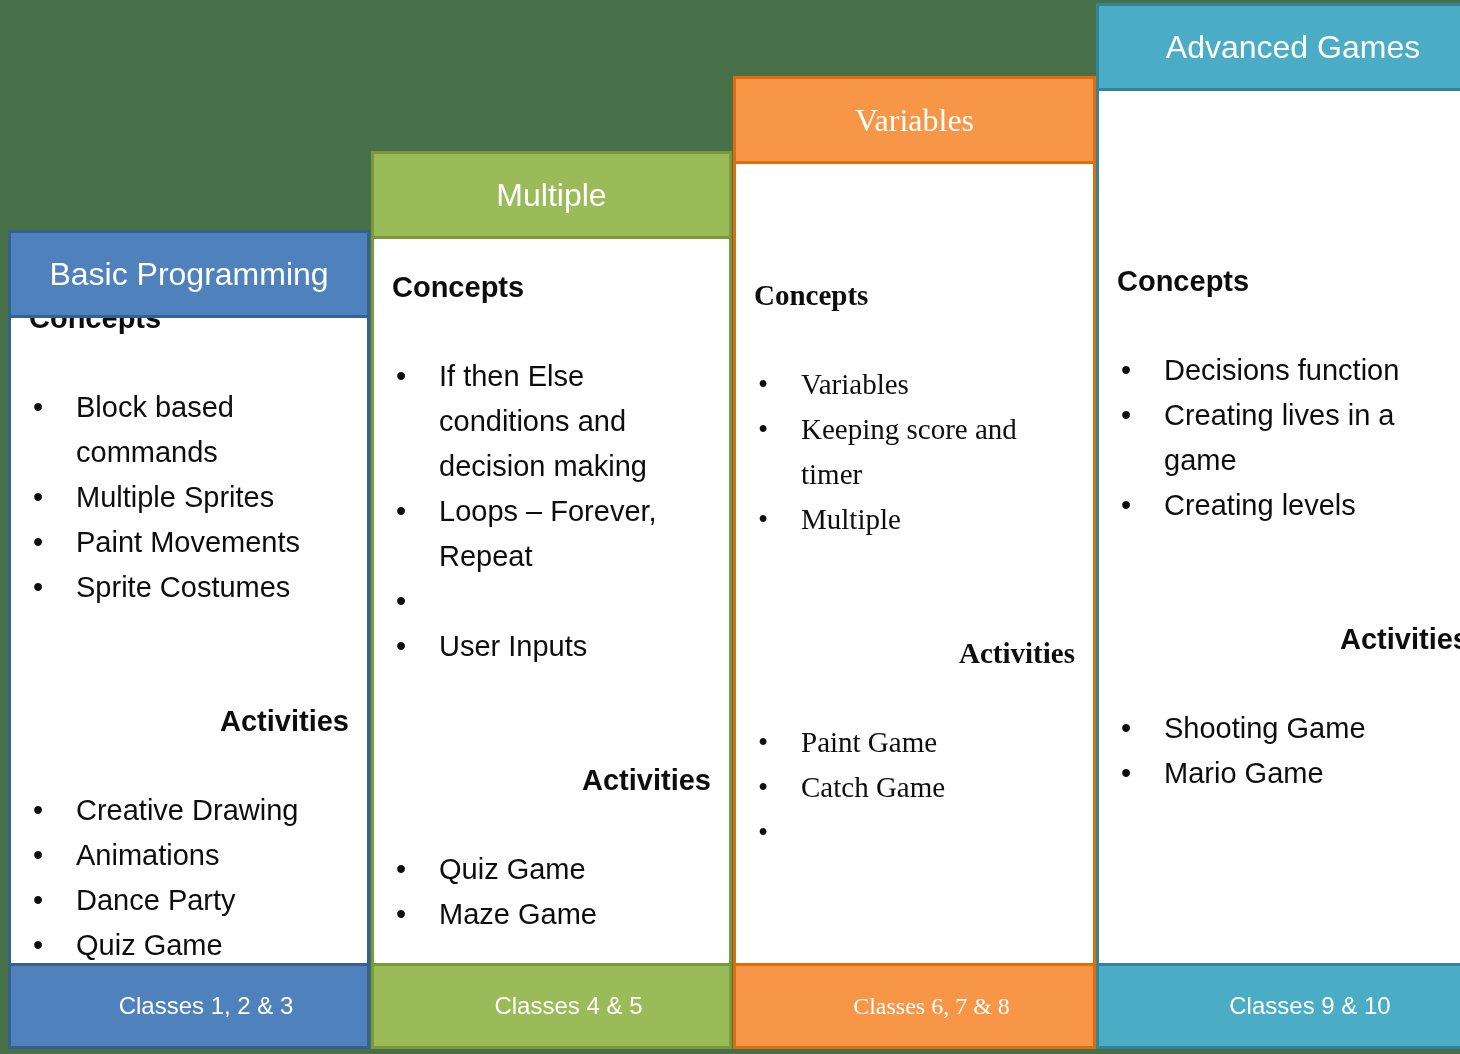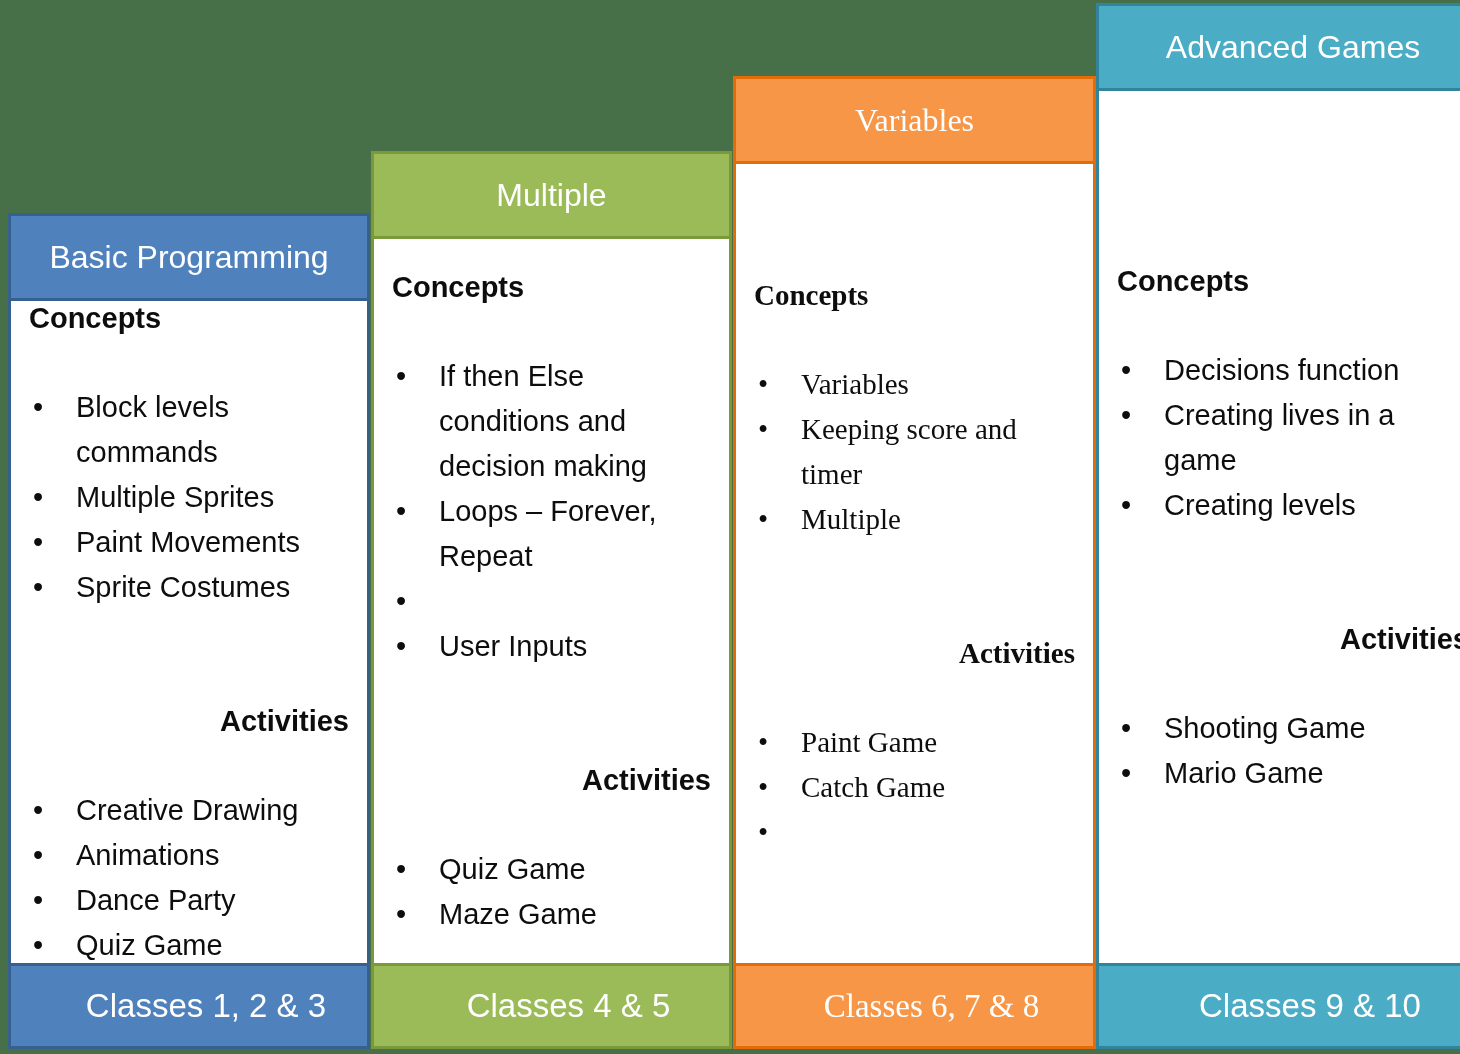--- a/index.html
+++ b/index.html
@@ -20,21 +20,21 @@
   .col-header {
     position: absolute; left: 0; right: 0;
     height: 82px;
     background: var(--fill);
     border: 3px solid var(--border);
     color: #ffffff;
     font-size: 32px;
     display: flex; align-items: center; justify-content: center;
     z-index: 3;
   }
-  .col0 .col-header { top: 213px; justify-content: center; }
+  .col0 .col-header { top: 230px; justify-content: center; }
   .col1 .col-header { top: 151px; }
   .col2 .col-header { top: 76px;  }
   .col3 .col-header { top: 3px;   }
 
   .col-body {
     position: absolute; left: 0; right: 0; bottom: 88px;
     background: #ffffff;
     border: 3px solid var(--border);
     box-sizing: border-box;
     z-index: 1;
@@ -47,21 +47,21 @@
   .col1 .col-body { top: 236px; }
   .col2 .col-body { top: 161px; }
   .col3 .col-body { top: 88px;  }
 
   .col-footer {
     position: absolute; left: 0; right: 0;
     top: 963px; height: 80px;
     background: var(--fill);
     border: 3px solid var(--border);
     color: #ffffff;
-    font-size: 33px;
+    font-size: 24px;
     display: flex; align-items: center; justify-content: center;
     z-index: 3;
     padding-left: 34px;
   }
 
   .section-heading {
     font-size: 29px;
     line-height: 45px;
     font-weight: bold;
   }
@@ -87,21 +87,21 @@
 
 <div class="column col0" style="--fill: #4F81BD; --border: #36608F;">
   <div class="col-header">
     <span>Basic Programming</span>
   </div>
   <div class="col-body">
     <div class="section-heading">Concepts</div>
     <ul class="bullet-list">
         <li>
           <span class="bullet">•</span>
-          <span class="item-text">Block levels commands</span>
+          <span class="item-text">Block based commands</span>
         </li>
         <li>
           <span class="bullet">•</span>
           <span class="item-text">Multiple Sprites</span>
         </li>
         <li>
           <span class="bullet">•</span>
           <span class="item-text">Paint Movements</span>
         </li>
         <li>

